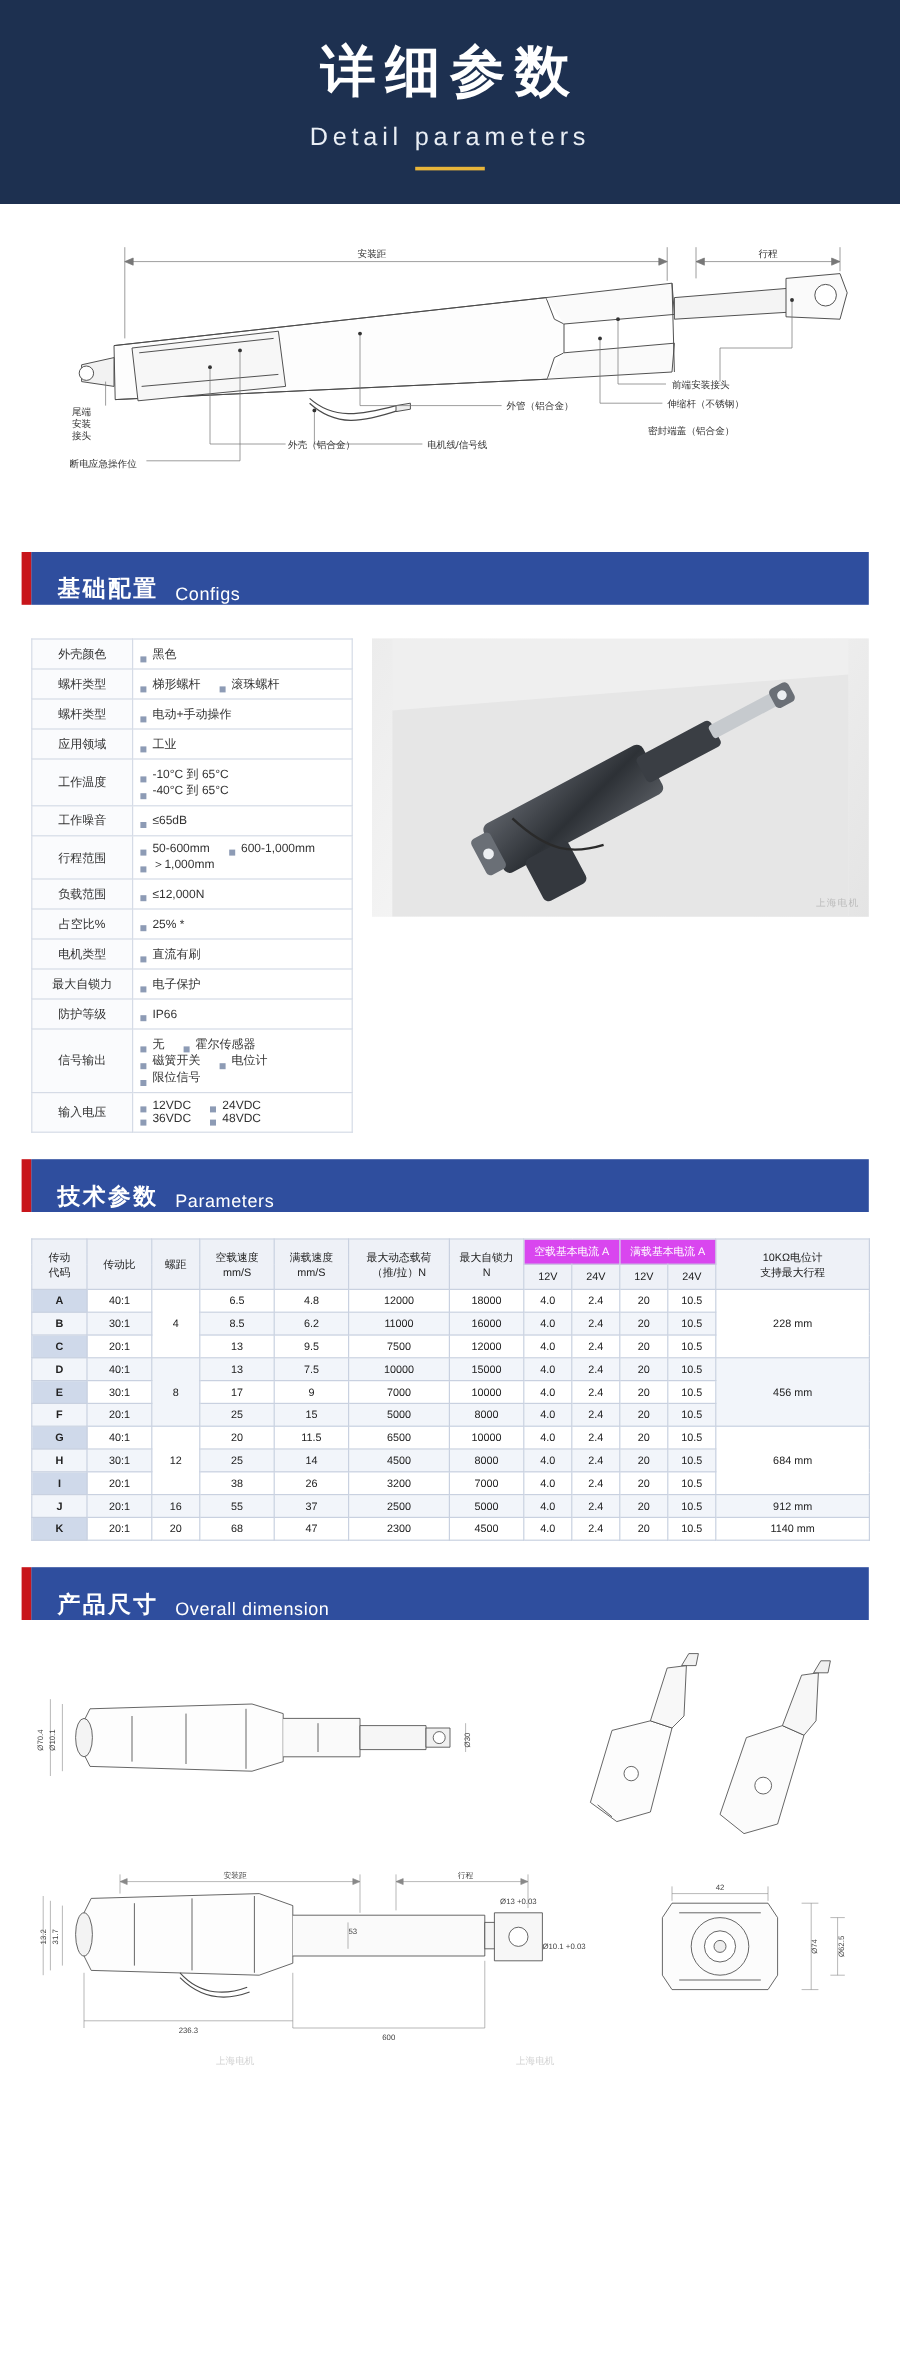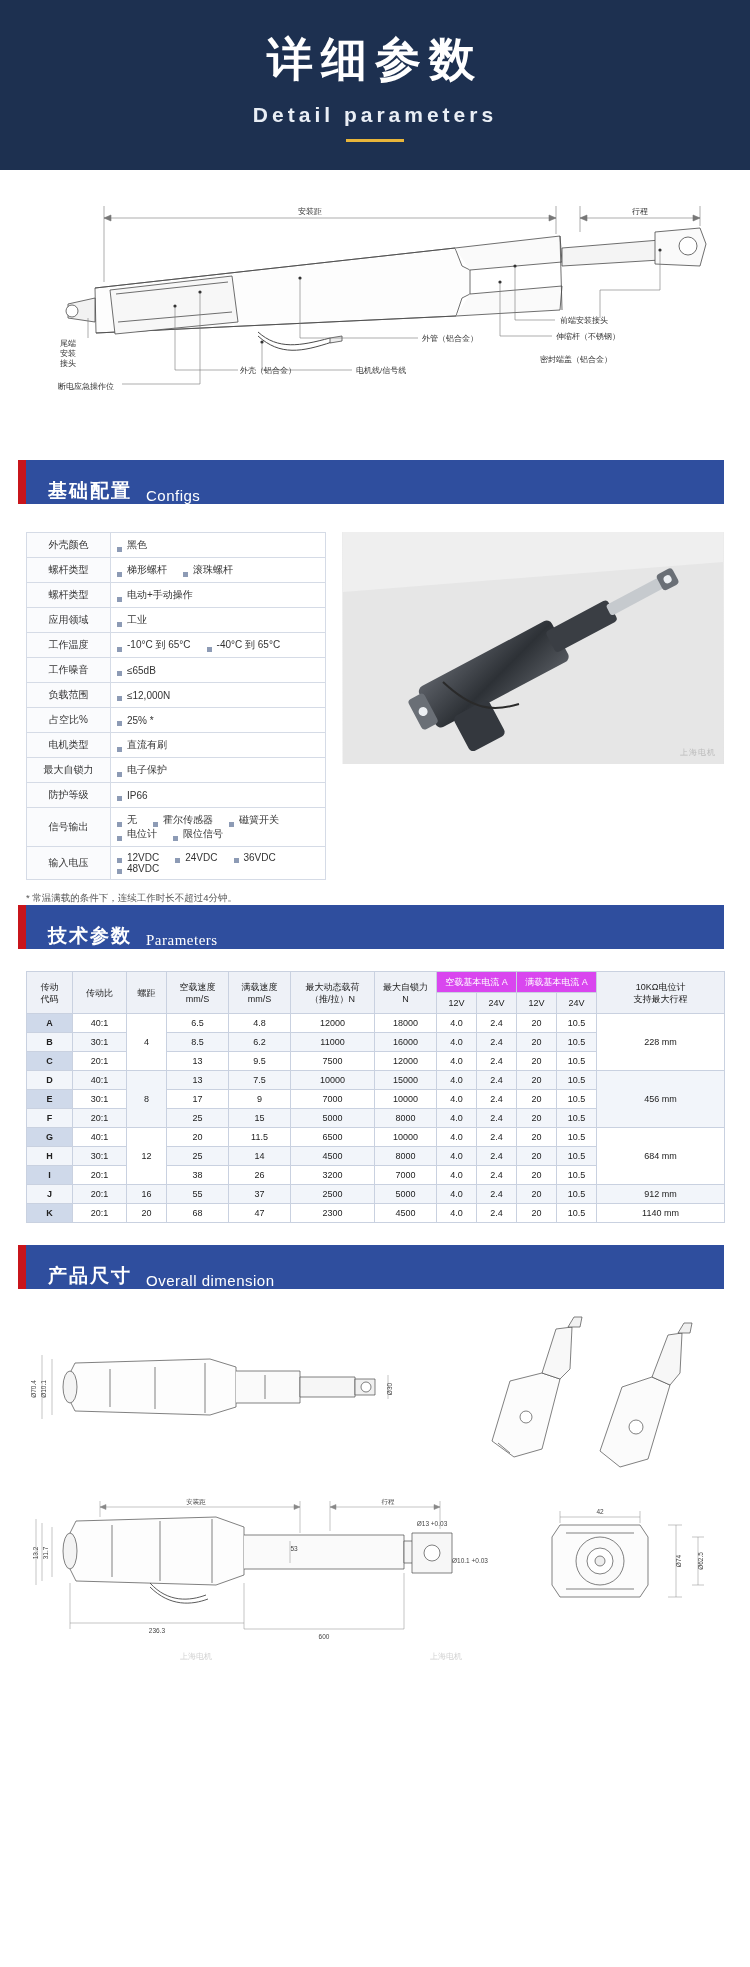--- a/index.html
+++ b/index.html
@@ -25,21 +25,21 @@
   .header h1 {
     margin: 0;
     font-size: 46px;
     letter-spacing: 8px;
     font-weight: bold;
   }
   .header h2 {
     margin: 12px 0 0 0;
     font-size: 21px;
     letter-spacing: 4px;
-    font-weight: bold;
+    font-weight: normal;
     color: #e9eef5;
   }
   .header .rule {
     margin-top: 12px;
     width: 58px;
     height: 3px;
     background: #e8b53a;
   }
 
   
@@ -90,21 +90,21 @@
   }
 
   
   .config-block {
     display: flex;
     margin: 28px 26px 0 26px;
     align-items: flex-start;
   }
   table.cfg {
     border-collapse: collapse;
-    width: 300px;
+    width: 268px;
     font-size: 10px;
   }
   table.cfg td {
     border: 1px solid #d5dbe6;
     padding: 5px 6px;
     vertical-align: middle;
     color: #333;
   }
   table.cfg td.k {
     width: 84px;
@@ -349,20 +349,39 @@
               </div>
             </td>
           </tr>
           <tr>
             <td class="k">工作噪音</td>
             <td>
               <div class="opts">
                 <span class="opt">
                   <i class="sq"></i>
                   <span>≤65dB</span>
+                </span>
+              </div>
+            </td>
+          </tr>
+          <tr>
+            <td class="k">行程范围</td>
+            <td>
+              <div class="opts">
+                <span class="opt">
+                  <i class="sq"></i>
+                  <span>50-600mm</span>
+                </span>
+                <span class="opt">
+                  <i class="sq"></i>
+                  <span>600-1,000mm</span>
+                </span>
+                <span class="opt">
+                  <i class="sq"></i>
+                  <span>＞1,000mm</span>
                 </span>
               </div>
             </td>
           </tr>
           <tr>
             <td class="k">负载范围</td>
             <td>
               <div class="opts">
                 <span class="opt">
                   <i class="sq"></i>
@@ -487,23 +506,22 @@
           <rect x="56" y="104" width="18" height="34" rx="4" fill="#6a6f76"></rect>
           <circle cx="65" cy="121" r="4.5" fill="#eceff2"></circle>
           <rect x="88" y="140" width="40" height="40" rx="5" fill="#34383e"></rect>
         </g>
         <path d="M100 150 C 130 178, 150 180, 176 172" stroke="#2a2a2a" stroke-width="2" fill="none"></path>
       </svg>
       <span class="wm">上海电机</span>
     </div>
   </div>
 
-  <div class="footnote">* 常温满载的条件下，连续工作时长不超过4分钟。</div>
-
-  <div class="sec-bar" style="font-family:Liberation Serif, serif;">
+
+  <div class="sec-bar" style="margin-top:22px;">
     <span class="cn">技术参数</span>
     <span class="en">Parameters</span>
   </div>
 
   <div class="param-wrap">
     <table class="par">
       <colgroup>
         <col style="width:46px">
           <col style="width:54px">
           <col style="width:40px">

